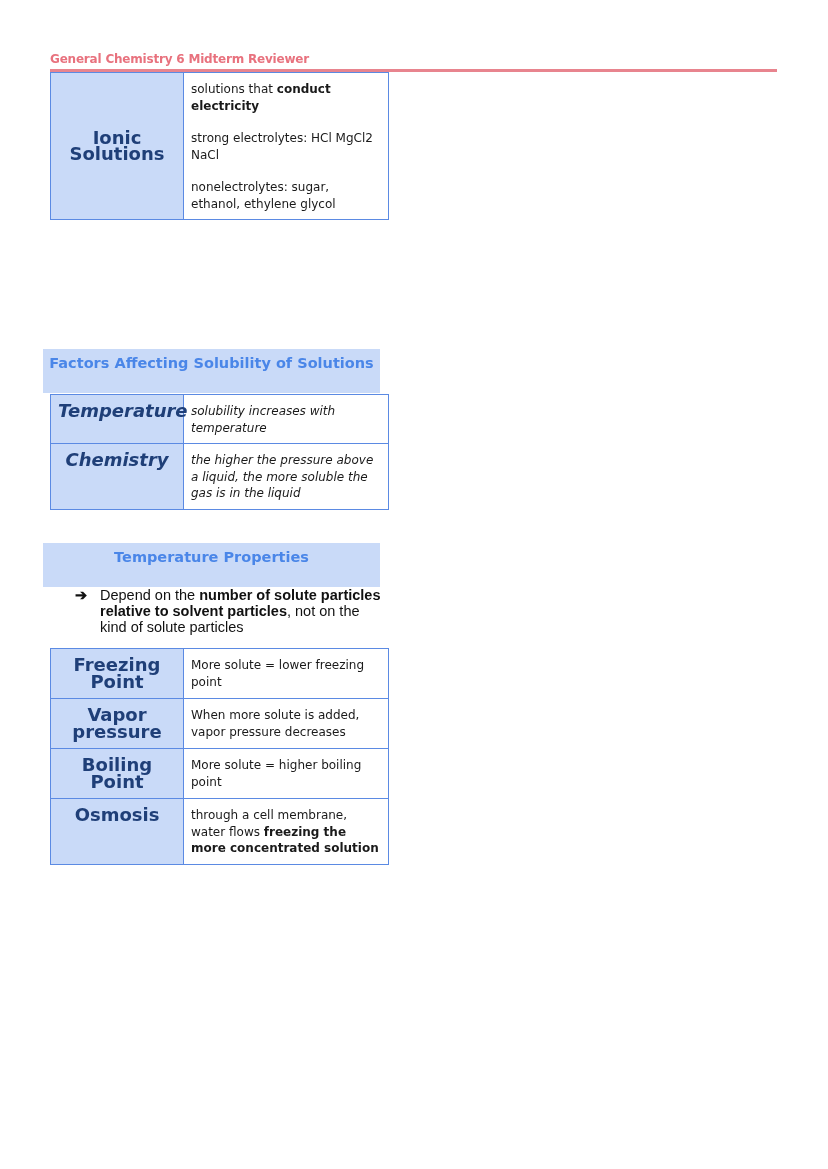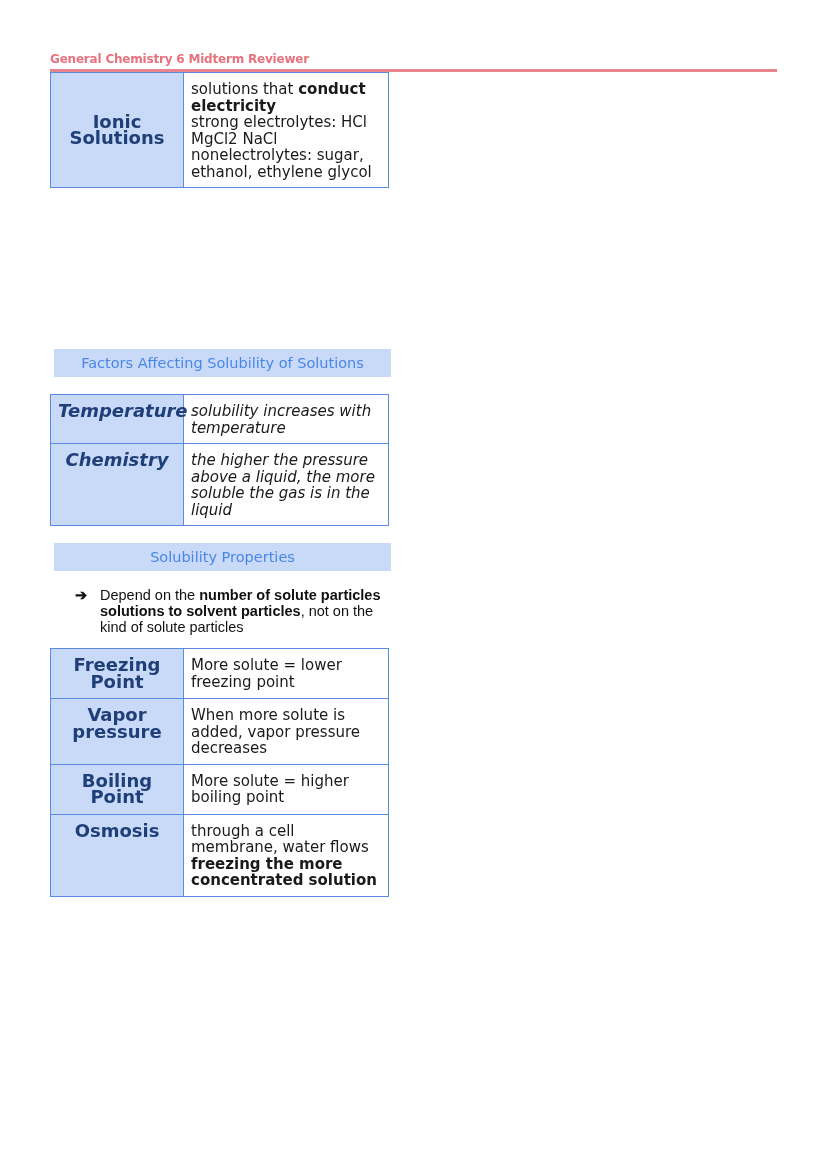--- a/index.html
+++ b/index.html
@@ -3,30 +3,30 @@
 <meta charset="utf-8">
 <style>
   html, body { margin: 0; padding: 0; background: #ffffff; }
   body { width: 828px; height: 1169px; position: relative; overflow: hidden;
          font-family: "DejaVu Sans", sans-serif; color: #1a1a1a; }
   .header-title { position: absolute; left: 50px; top: 52px; font-size: 12px; font-weight: bold;
                   color: #e8727e; letter-spacing: -0.2px; }
   .header-rule { position: absolute; left: 50px; top: 69px; width: 727px; height: 3px; background: #e8848e; }
 
   table.notes { position: absolute; left: 50px; border-collapse: collapse; width: 339px; table-layout: fixed; }
-  table.notes td { border: 1.5px solid #5b8ae3; vertical-align: top; font-size: 15px; line-height: 16.5px; }
+  table.notes td { border: 1.5px solid #5b8ae3; vertical-align: top; font-size: 12px; line-height: 16.5px; }
   table.notes td.key { width: 118px; background: #c9daf8; color: #1f3f78; font-weight: bold;
                        text-align: center; padding: 8px 7px; font-size: 18px; }
   table.notes td.key.middle { vertical-align: middle; }
   table.notes td.val { background: #ffffff; padding: 8px 7px 7px 7px; color: #1a1a1a; }
   .val b { font-weight: bold; }
-  .para + .para { margin-top: 0; }
+  .para + .para { margin-top: 16px; }
 
-  .section-bar { position: absolute; left: 54px; width: 337px; height: 28px; background: #c9daf8;
-                 color: #4a86e8; font-weight: normal; font-size: 14.5px; text-align: center; line-height: 28px; }
+  .section-bar { position: absolute; left: 43px; width: 337px; height: 44px; background: #c9daf8;
+                 color: #4a86e8; font-weight: bold; font-size: 14.5px; text-align: center; line-height: 28px; }
 
   .bullet { position: absolute; left: 75px; top: 587px; width: 310px; font-family: "Liberation Sans", sans-serif;
             font-size: 14.5px; line-height: 16px; color: #111; }
   .bullet .arrow { position: absolute; left: 0; top: 0; font-weight: bold; }
   .bullet .text { margin-left: 25px; display: block; }
 </style>
 </head>
 <body>
 
 <div class="header-title">General Chemistry 6 Midterm Reviewer</div>
@@ -52,24 +52,24 @@
     <td class="key">Temperature</td>
     <td class="val">solubility increases with temperature</td>
   </tr>
   <tr>
     <td class="key">Chemistry</td>
     <td class="val">the higher the pressure above a liquid, the more soluble the gas is in the liquid</td>
   </tr>
 </tbody>
   </table>
 
-<div class="section-bar" style="top:543px;">Solubility Properties</div>
+<div class="section-bar" style="top:543px;">Temperature Properties</div>
 <div class="bullet">
   <span class="arrow">➔</span>
-  <span class="text"><span>Depend on the </span><b>number of solute particles solutions to solvent particles</b><span>, not on the kind of solute particles</span></span>
+  <span class="text"><span>Depend on the </span><b>number of solute particles relative to solvent particles</b><span>, not on the kind of solute particles</span></span>
 </div>
 
 <table class="notes" style="top:648px;">
   <tbody>
       <tr>
     <td class="key">Freezing Point</td>
     <td class="val">More solute = lower freezing point</td>
   </tr>
   <tr>
     <td class="key">Vapor pressure</td>

